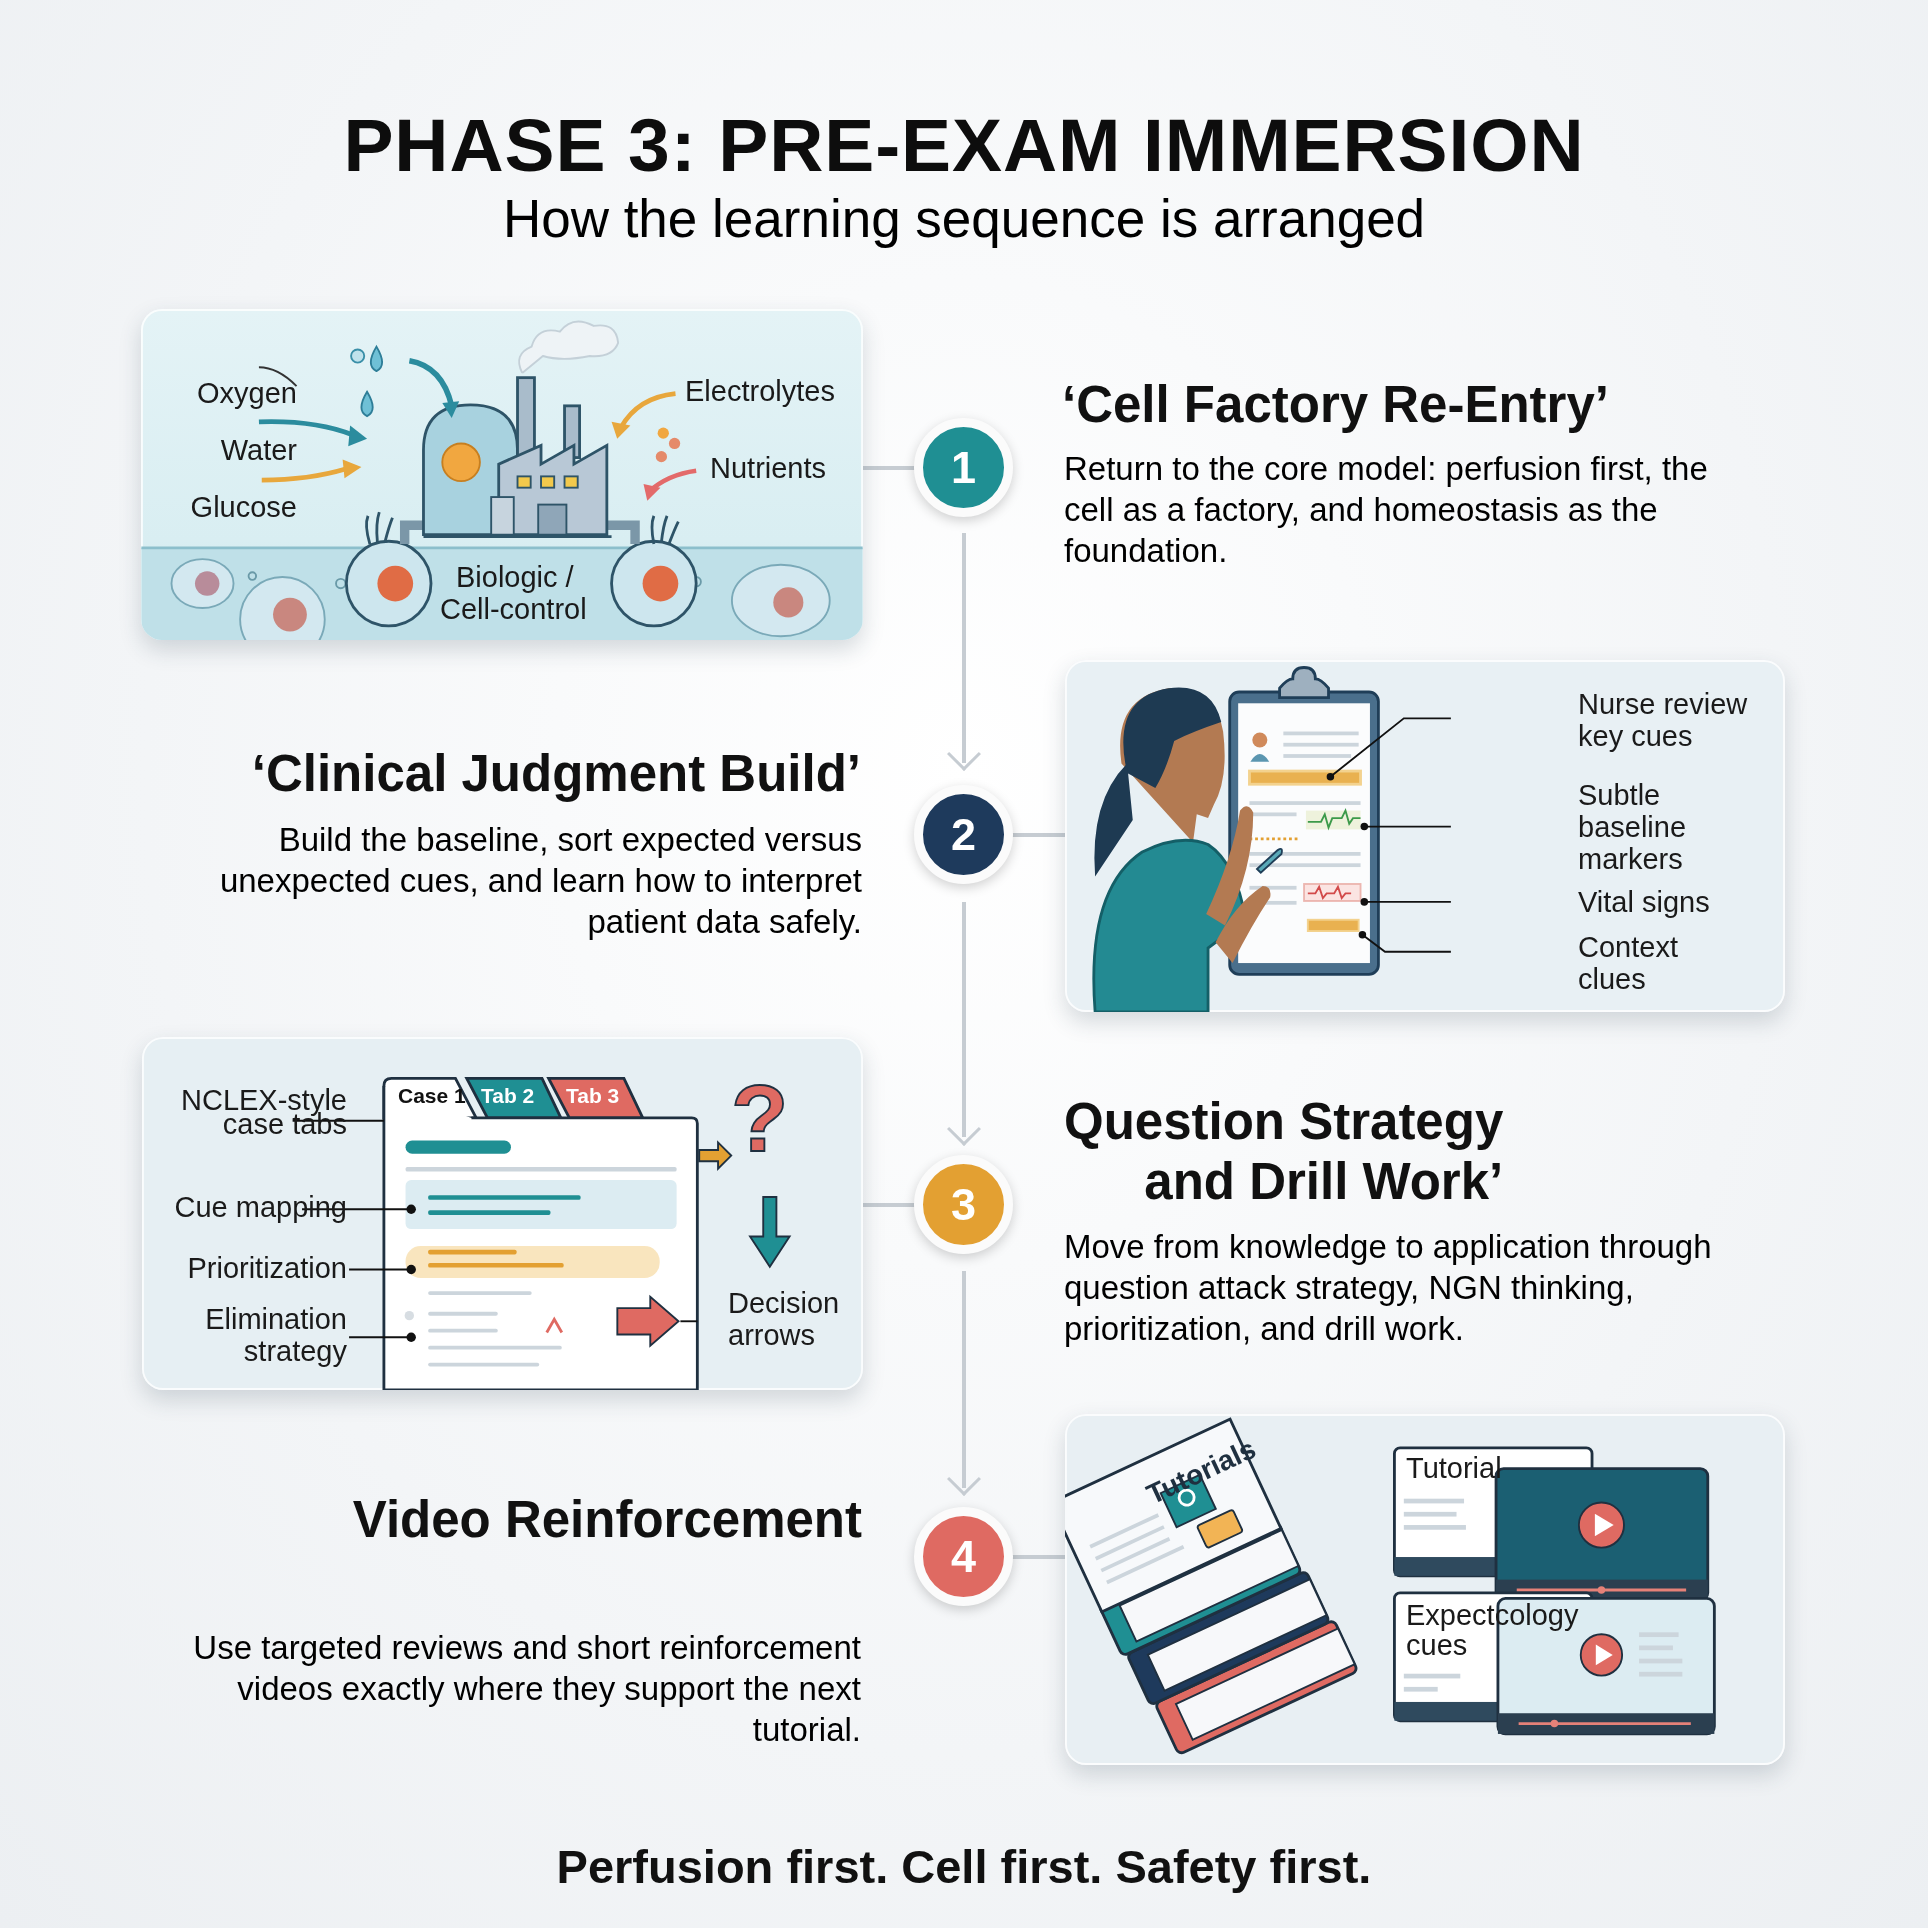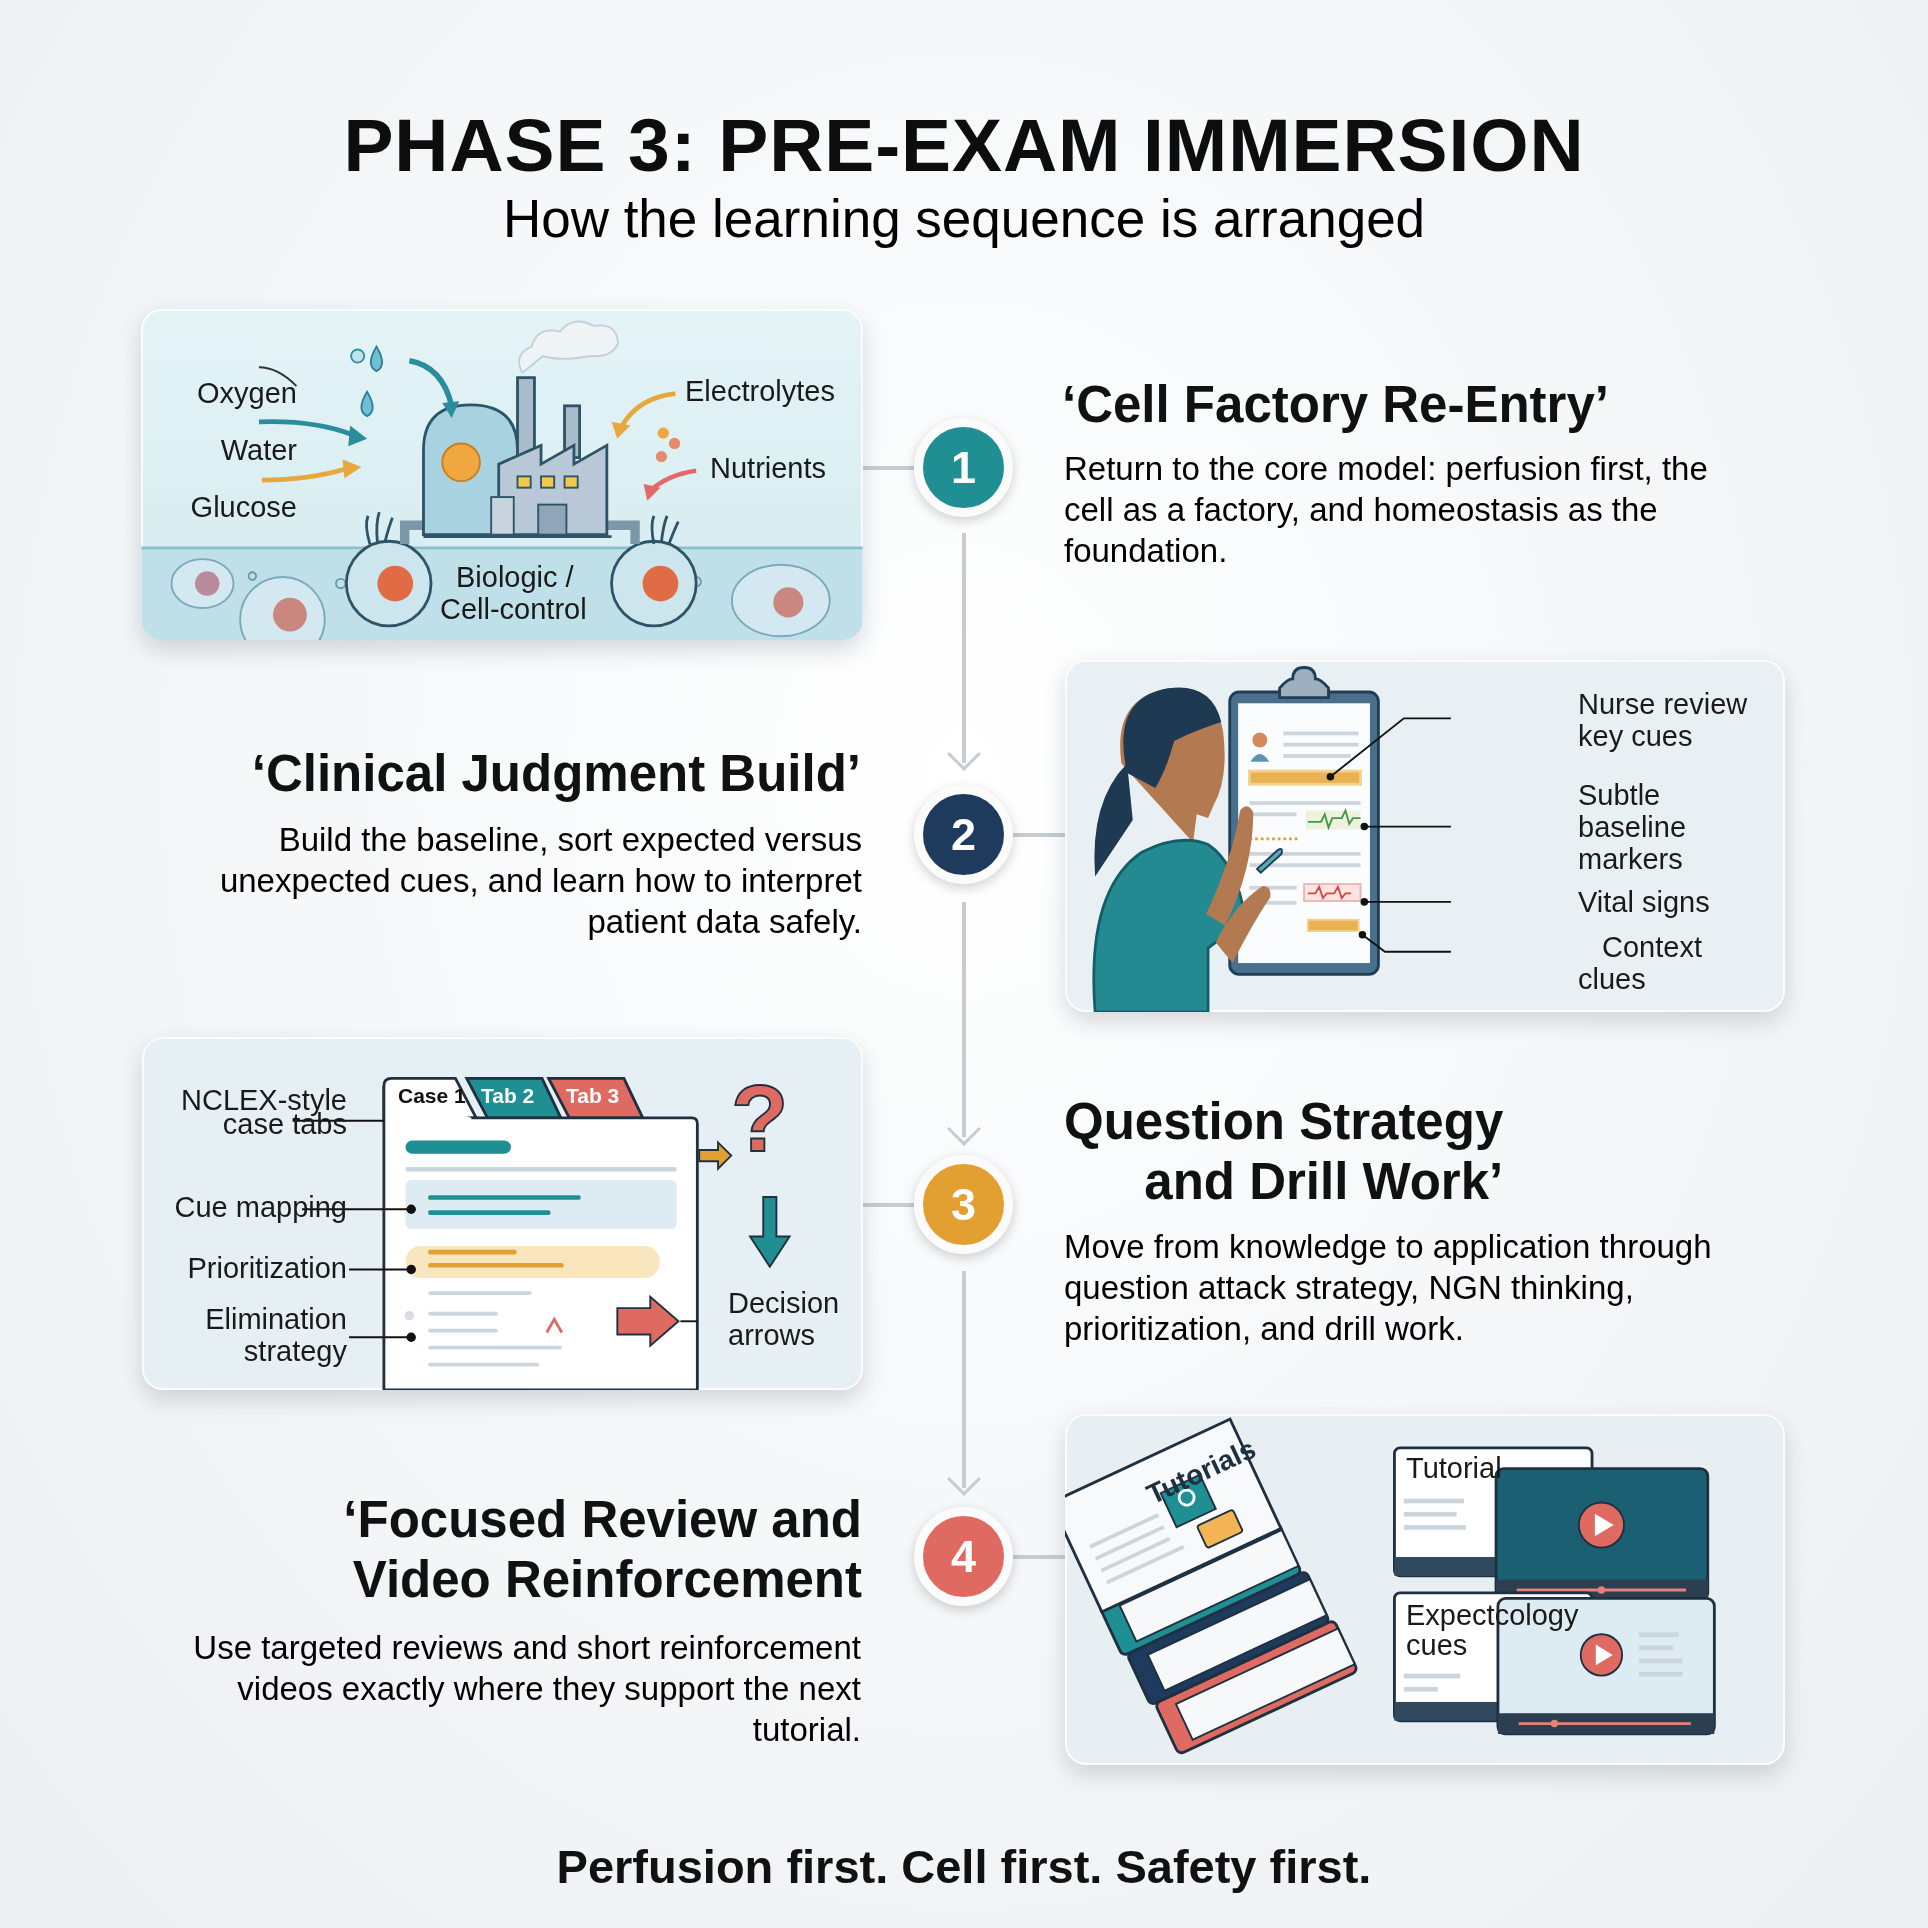--- a/index.html
+++ b/index.html
@@ -55,21 +55,20 @@
 <div class="heading right" style="left:169px;top:744px;width:692px;">‘Clinical Judgment Build’</div>
 <div class="body right" style="left:184px;top:819px;width:678px;">Build the baseline, sort expected versus unexpected cues, and learn how to interpret patient data safely.</div>
 
 <div class="heading" style="left:1064px;top:1092px;">
   <div>Question Strategy</div>
   <div>and Drill Work’</div>
 </div>
 <div class="body" style="left:1064px;top:1226px;width:716px;">Move from knowledge to application through question attack strategy, NGN thinking, prioritization, and drill work.</div>
 
 <div class="heading right" style="left:151px;top:1490px;width:711px;">
-  <div>‘Focused Review and</div>
   <div>Video Reinforcement</div>
 </div>
 <div class="body right" style="left:155px;top:1627px;width:706px;">Use targeted reviews and short reinforcement videos exactly where they support the next tutorial.</div>
 
 <div class="card c1">
   <svg width="722" height="331" viewBox="0 0 767 352">
     <rect x="0" y="254" width="767" height="98" fill="#bfe0e8"></rect>
     <line x1="0" y1="254" x2="767" y2="254" stroke="#8cbfcc" stroke-width="3"></line>
 
     <ellipse cx="65" cy="292" rx="33" ry="26" fill="#d3e8f0" stroke="#7aa9b8" stroke-width="2"></ellipse>
@@ -176,21 +175,21 @@
     <circle cx="318" cy="257" r="4" fill="#111"></circle>
     <path d="M316 292 L340 310 H410" stroke="#111" stroke-width="2" fill="none"></path>
     <circle cx="316" cy="292" r="4" fill="#111"></circle>
   </svg>
   <div class="lbl" style="left:513px;top:28px;">Nurse review</div>
   <div class="lbl" style="left:513px;top:60px;">key cues</div>
   <div class="lbl" style="left:513px;top:119px;">Subtle</div>
   <div class="lbl" style="left:513px;top:151px;">baseline</div>
   <div class="lbl" style="left:513px;top:183px;">markers</div>
   <div class="lbl" style="left:513px;top:226px;">Vital signs</div>
-  <div class="lbl" style="left:513px;top:271px;margin-left:24px;">Context</div>
+  <div class="lbl" style="left:513px;top:271px;">Context</div>
   <div class="lbl" style="left:513px;top:303px;">clues</div>
 </div>
 
 <div class="card c3">
   <svg width="721" height="353" viewBox="0 0 766 375">
 
     <path d="M257 52 q0 -8 8 -8 h68 l22 42 h-98 Z" fill="#ffffff" stroke="#1f3040" stroke-width="3"></path>
     <path d="M345 44 h80 l20 42 h-78 Z" fill="#1f8f93" stroke="#1f3040" stroke-width="3"></path>
     <path d="M432 44 h80 l20 42 h-78 Z" fill="#df6a62" stroke="#1f3040" stroke-width="3"></path>
 

